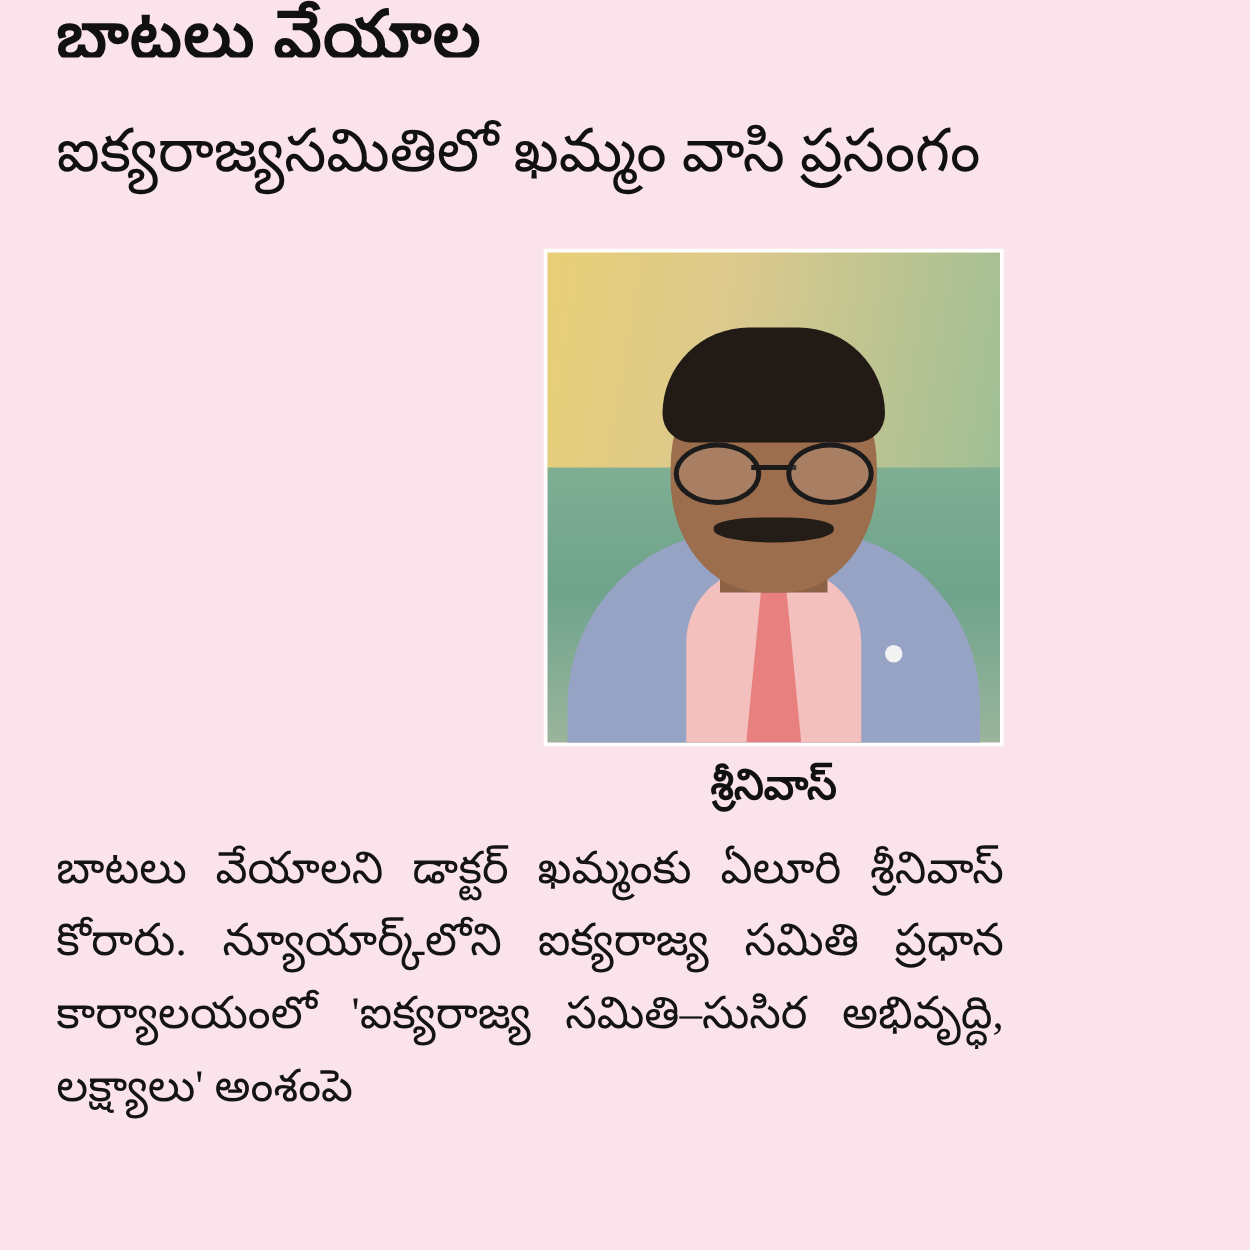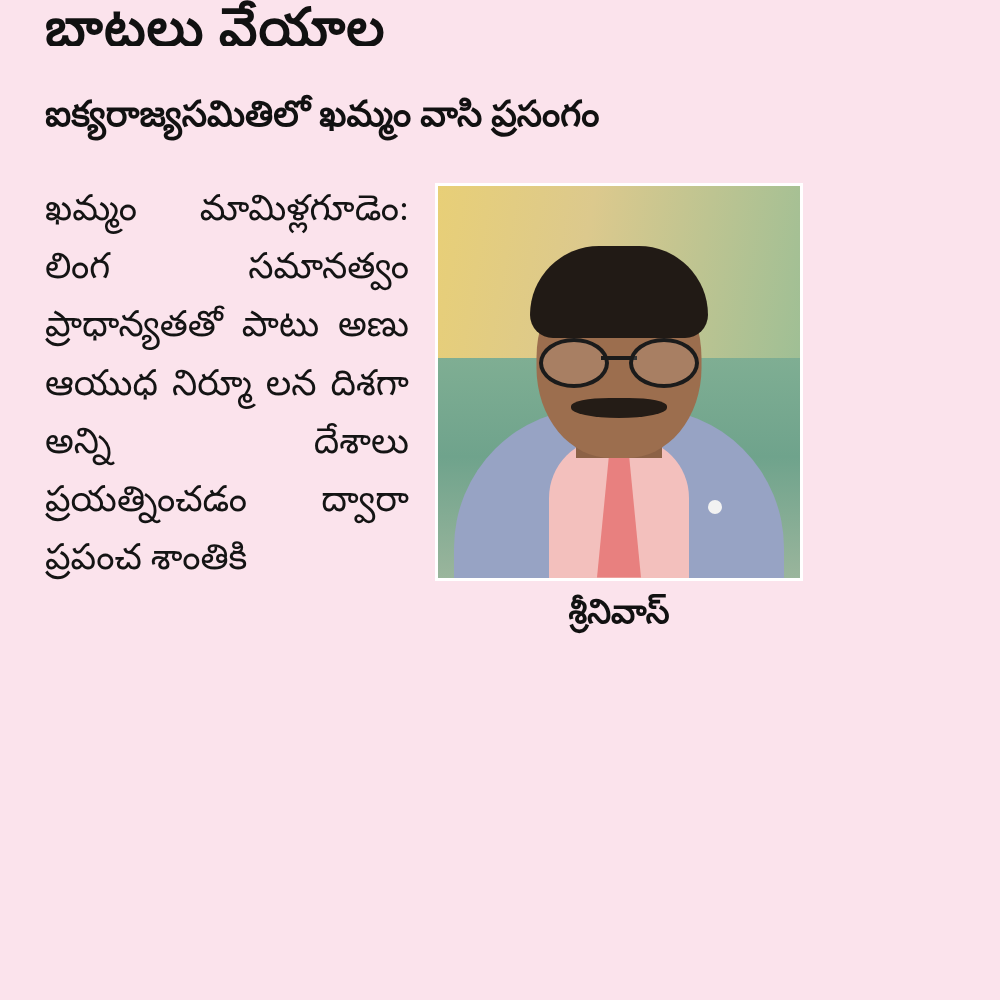--- a/index.html
+++ b/index.html
@@ -27,22 +27,22 @@
     font-weight: bold;
     line-height: 1.05;
     letter-spacing: 1px;
     margin: 0;
     padding-top: 0;
     height: 46px;
     overflow: hidden;
     color: #111;
   }
   .subhead {
-    font-size: 36px;
-    font-weight: bold;
+    font-size: 48px;
+    font-weight: normal;
     line-height: 1.35;
     margin: 44px 0 0 0;
     color: #111;
     white-space: nowrap;
   }
   .body-block {
     margin-top: 40px;
     position: relative;
   }
   .figure {
@@ -219,22 +219,19 @@
           <div class="lens l"></div>
           <div class="bridge"></div>
           <div class="lens r"></div>
         </div>
         <div class="mustache"></div>
         <div class="badge"></div>
       </div>
       <div class="caption">శ్రీనివాస్</div>
     </div>
 
-    <p class="col">
-      <span class="lead-word">ఖమ్మం మామిళ్లగూడెం:</span>
-      <span>లింగ సమానత్వం ప్రాధాన్యతతో పాటు అణు ఆయుధ నిర్మూ లన దిశగా అన్ని దేశాలు ప్రయత్నించడం ద్వారా ప్రపంచ శాంతికి</span>
-    </p>
 
     <div class="flow-clear"></div>
 
+    <p class="col">బాటలు వేయాలని డాక్టర్ ఖమ్మంకు ఏలూరి శ్రీనివాస్ కోరారు. న్యూయార్క్‌లోని ఐక్యరాజ్య సమితి ప్రధాన కార్యాలయంలో 'ఐక్యరాజ్య సమితి–సుసిర అభివృద్ధి, లక్ష్యాలు' అంశంపె</p>
 
   </div>
 </div>
 
 </body></html>

